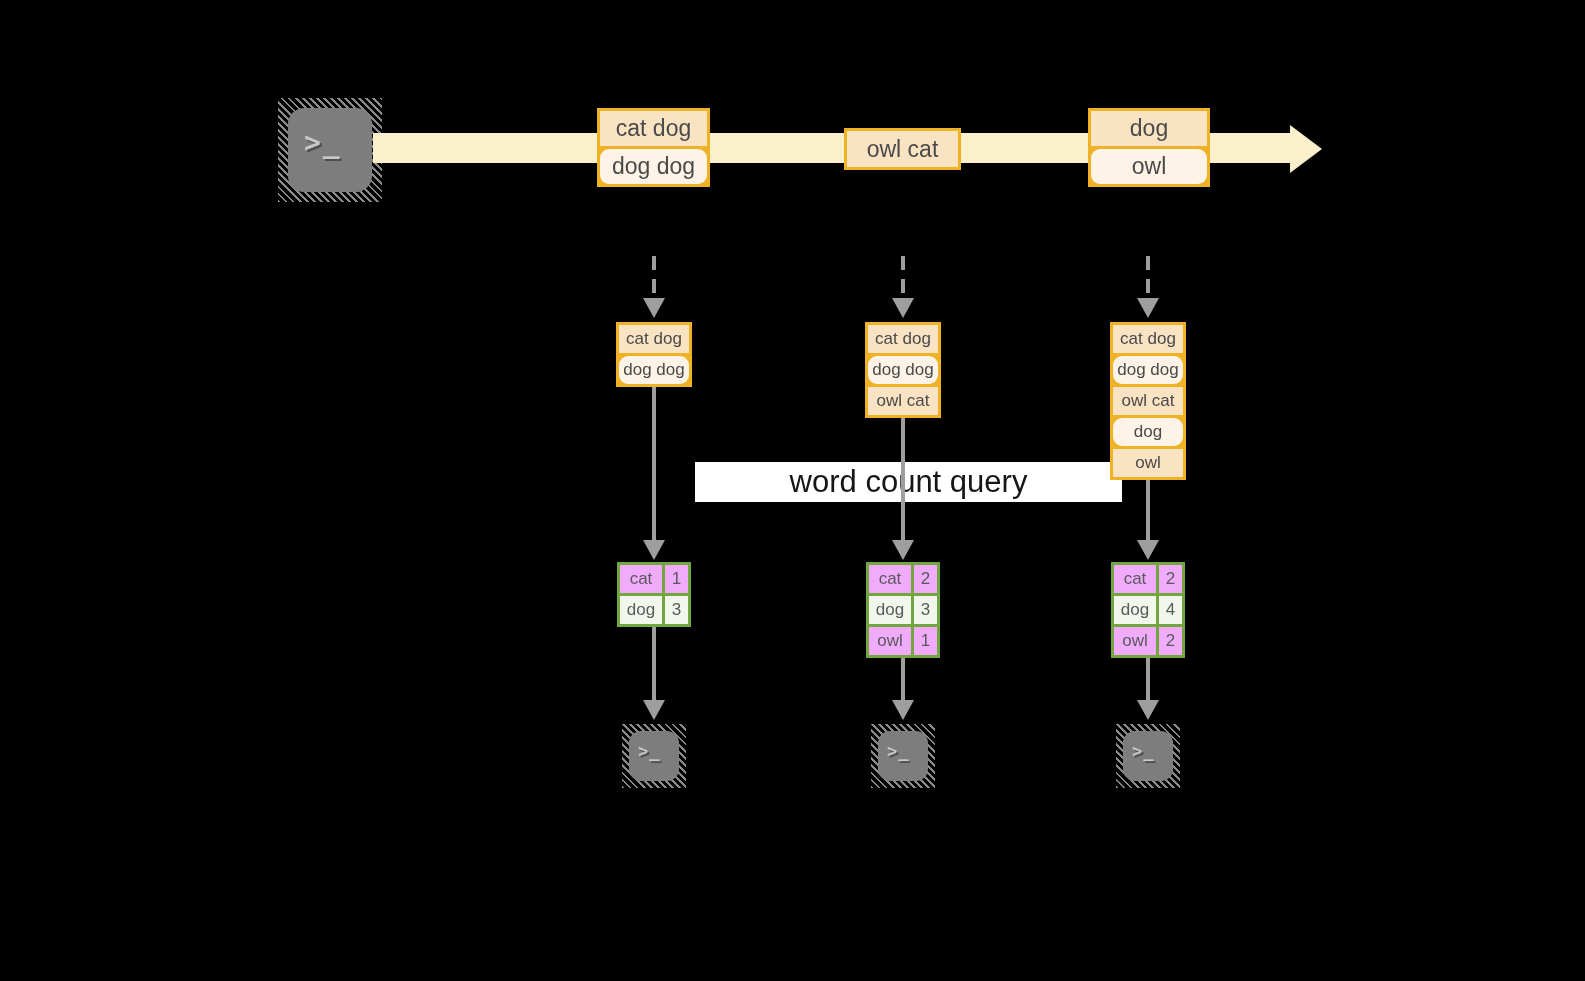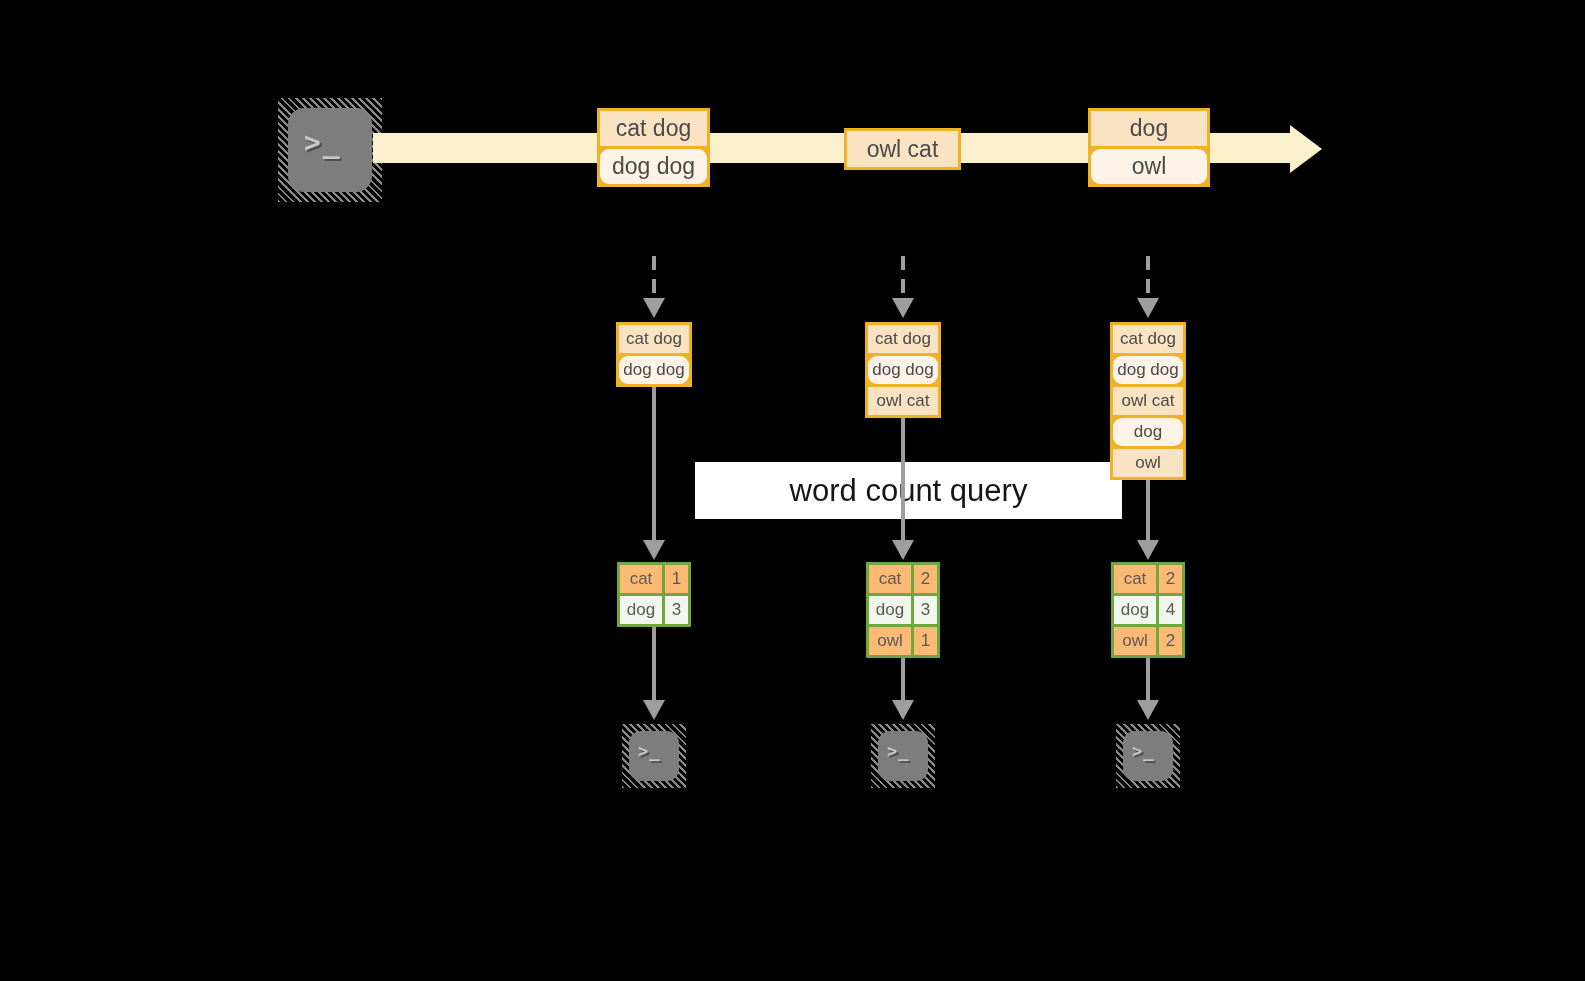--- a/index.html
+++ b/index.html
@@ -67,21 +67,21 @@
   }
   
   .gtable{
     position:absolute;border:3px solid #72a63f;background:#72a63f;
     display:grid;grid-template-columns:42px 23px;gap:3px;z-index:3;
   }
   .gcell{
     height:28px;display:flex;align-items:center;justify-content:center;
     font-size:17px;color:#5a5a5a;
   }
-  .g-dark{background:#fdba74;}
+  .g-dark{background:#f0abfc;}
   .g-light{background:#f2f7ed;}
 </style>
 </head>
 <body>
 
 <div class="stage">
 
   <div class="term term-lg" style="left:278px;top:98px;width:104px;height:104px;">
     <div class="term-inner">
       <span class="prompt">&gt;_</span>
@@ -120,21 +120,21 @@
     <div class="srow fill-dark">owl cat</div>
   </div>
   <div class="stack" style="left:1110px;top:322px;width:70px;">
     <div class="srow fill-dark">cat dog</div>
     <div class="srow fill-light">dog dog</div>
     <div class="srow fill-dark">owl cat</div>
     <div class="srow fill-light">dog</div>
     <div class="srow fill-dark">owl</div>
   </div>
 
-  <div class="qband" style="left:695px;top:462px;width:427px;height:57px;">
+  <div class="qband" style="left:695px;top:462px;width:427px;height:40px;">
     <span>word count query</span>
   </div>
 
   <div class="vline" style="left:652px;top:387px;height:153px;"></div>
   <div class="vhead" style="left:643px;top:540px;"></div>
   <div class="vline" style="left:901px;top:418px;height:122px;"></div>
   <div class="vhead" style="left:892px;top:540px;"></div>
   <div class="vline" style="left:1146px;top:480px;height:60px;"></div>
   <div class="vhead" style="left:1137px;top:540px;"></div>
 

